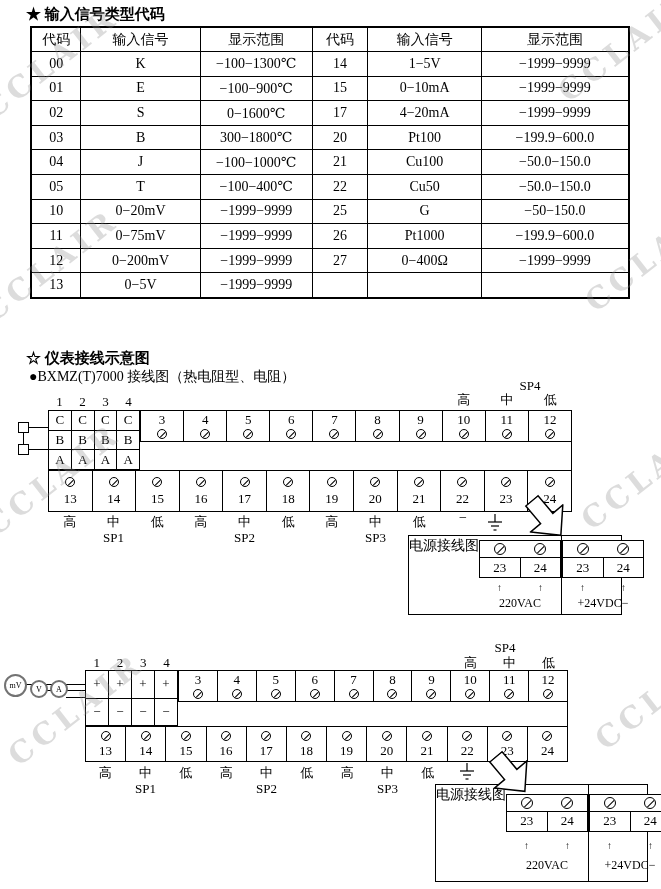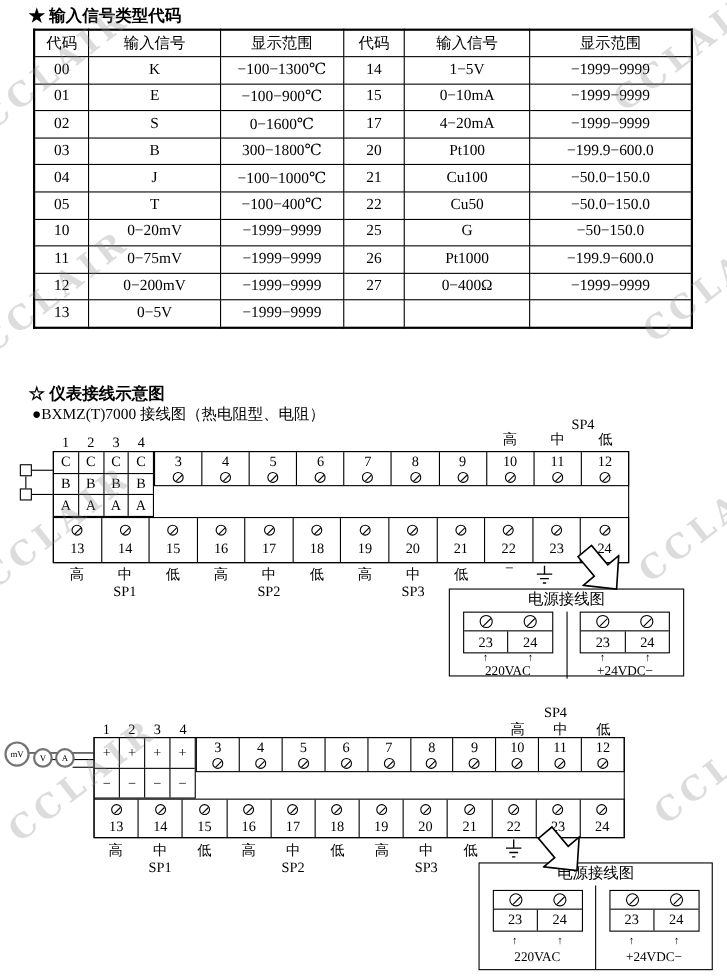--- a/index.html
+++ b/index.html
@@ -39,21 +39,21 @@
   .line { position:absolute; background:#000; }
   .sq { position:absolute; width:11px; height:11px; border:1px solid #000; }
   .bgroup { position:absolute; font-size:13px; text-align:center; }
   .bglabels { display:flex; justify-content:space-around; line-height:14px; }
   .bgsp { margin-top:2px; line-height:13px; font-size:13px; }
   .minus { position:absolute; font-size:14px; text-align:center; line-height:14px; }
   .ground { position:absolute; }
   .big-arrow { position:absolute; transform:rotate(-40deg); z-index:3; }
   .meter { position:absolute; border:2px solid #737373; border-radius:50%; background:#fff;
            display:flex; align-items:center; justify-content:center; font-size:8px; z-index:2; }
-  .power-box { position:absolute; border:1.5px solid #000; display:flex; flex-direction:column;
+  .power-box { position:absolute; border:1.5px solid #000; display:flex; flex-direction:row;
                background:#fff; z-index:1; }
   .pb-title { text-align:center; font-size:14px; line-height:20px; height:20px; flex:none; }
   .pb-groups { flex:1; display:flex; }
   .pb-group { flex:1; display:flex; flex-direction:column; align-items:center; justify-content:space-evenly; }
   .pb-group + .pb-group { border-left:1px solid #000; }
   .pb-tbox { width:82px; border:1.5px solid #000; flex:none; background:#fff; }
   .pb-screws { display:flex; justify-content:space-around; align-items:center; height:17px;
                border-bottom:1px solid #000; }
   .pb-nums { display:flex; height:19px; font-size:13px; }
   .pb-nums span { flex:1; display:flex; align-items:center; justify-content:center; }

